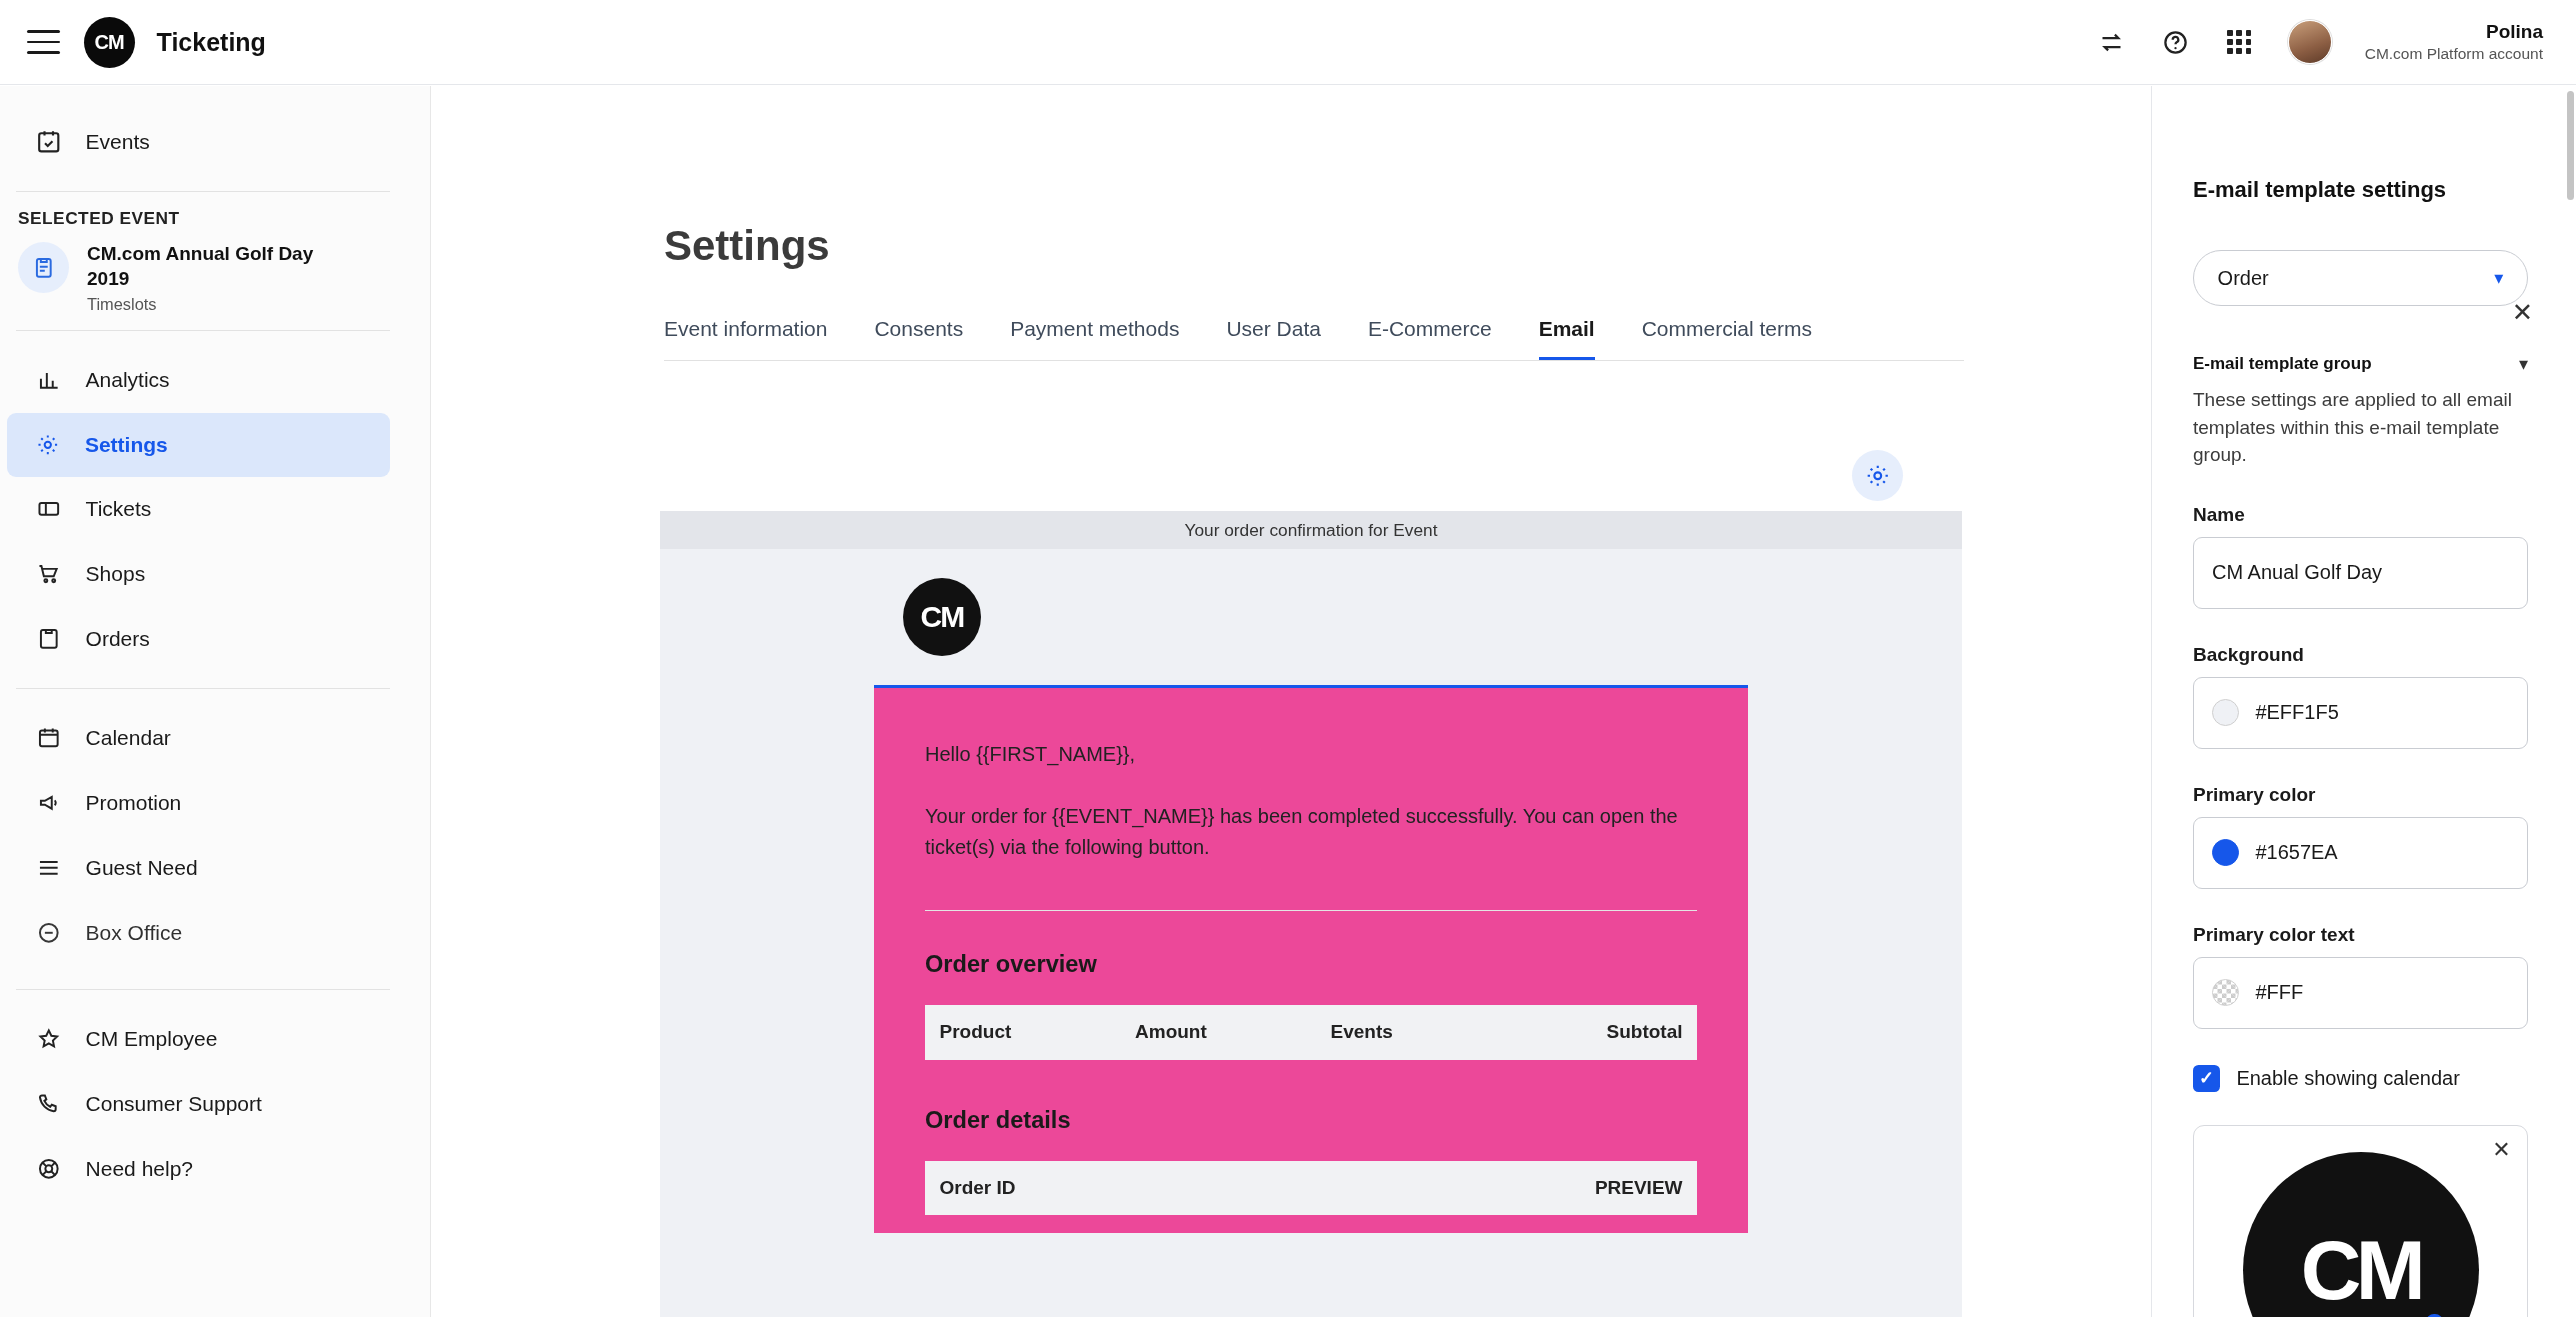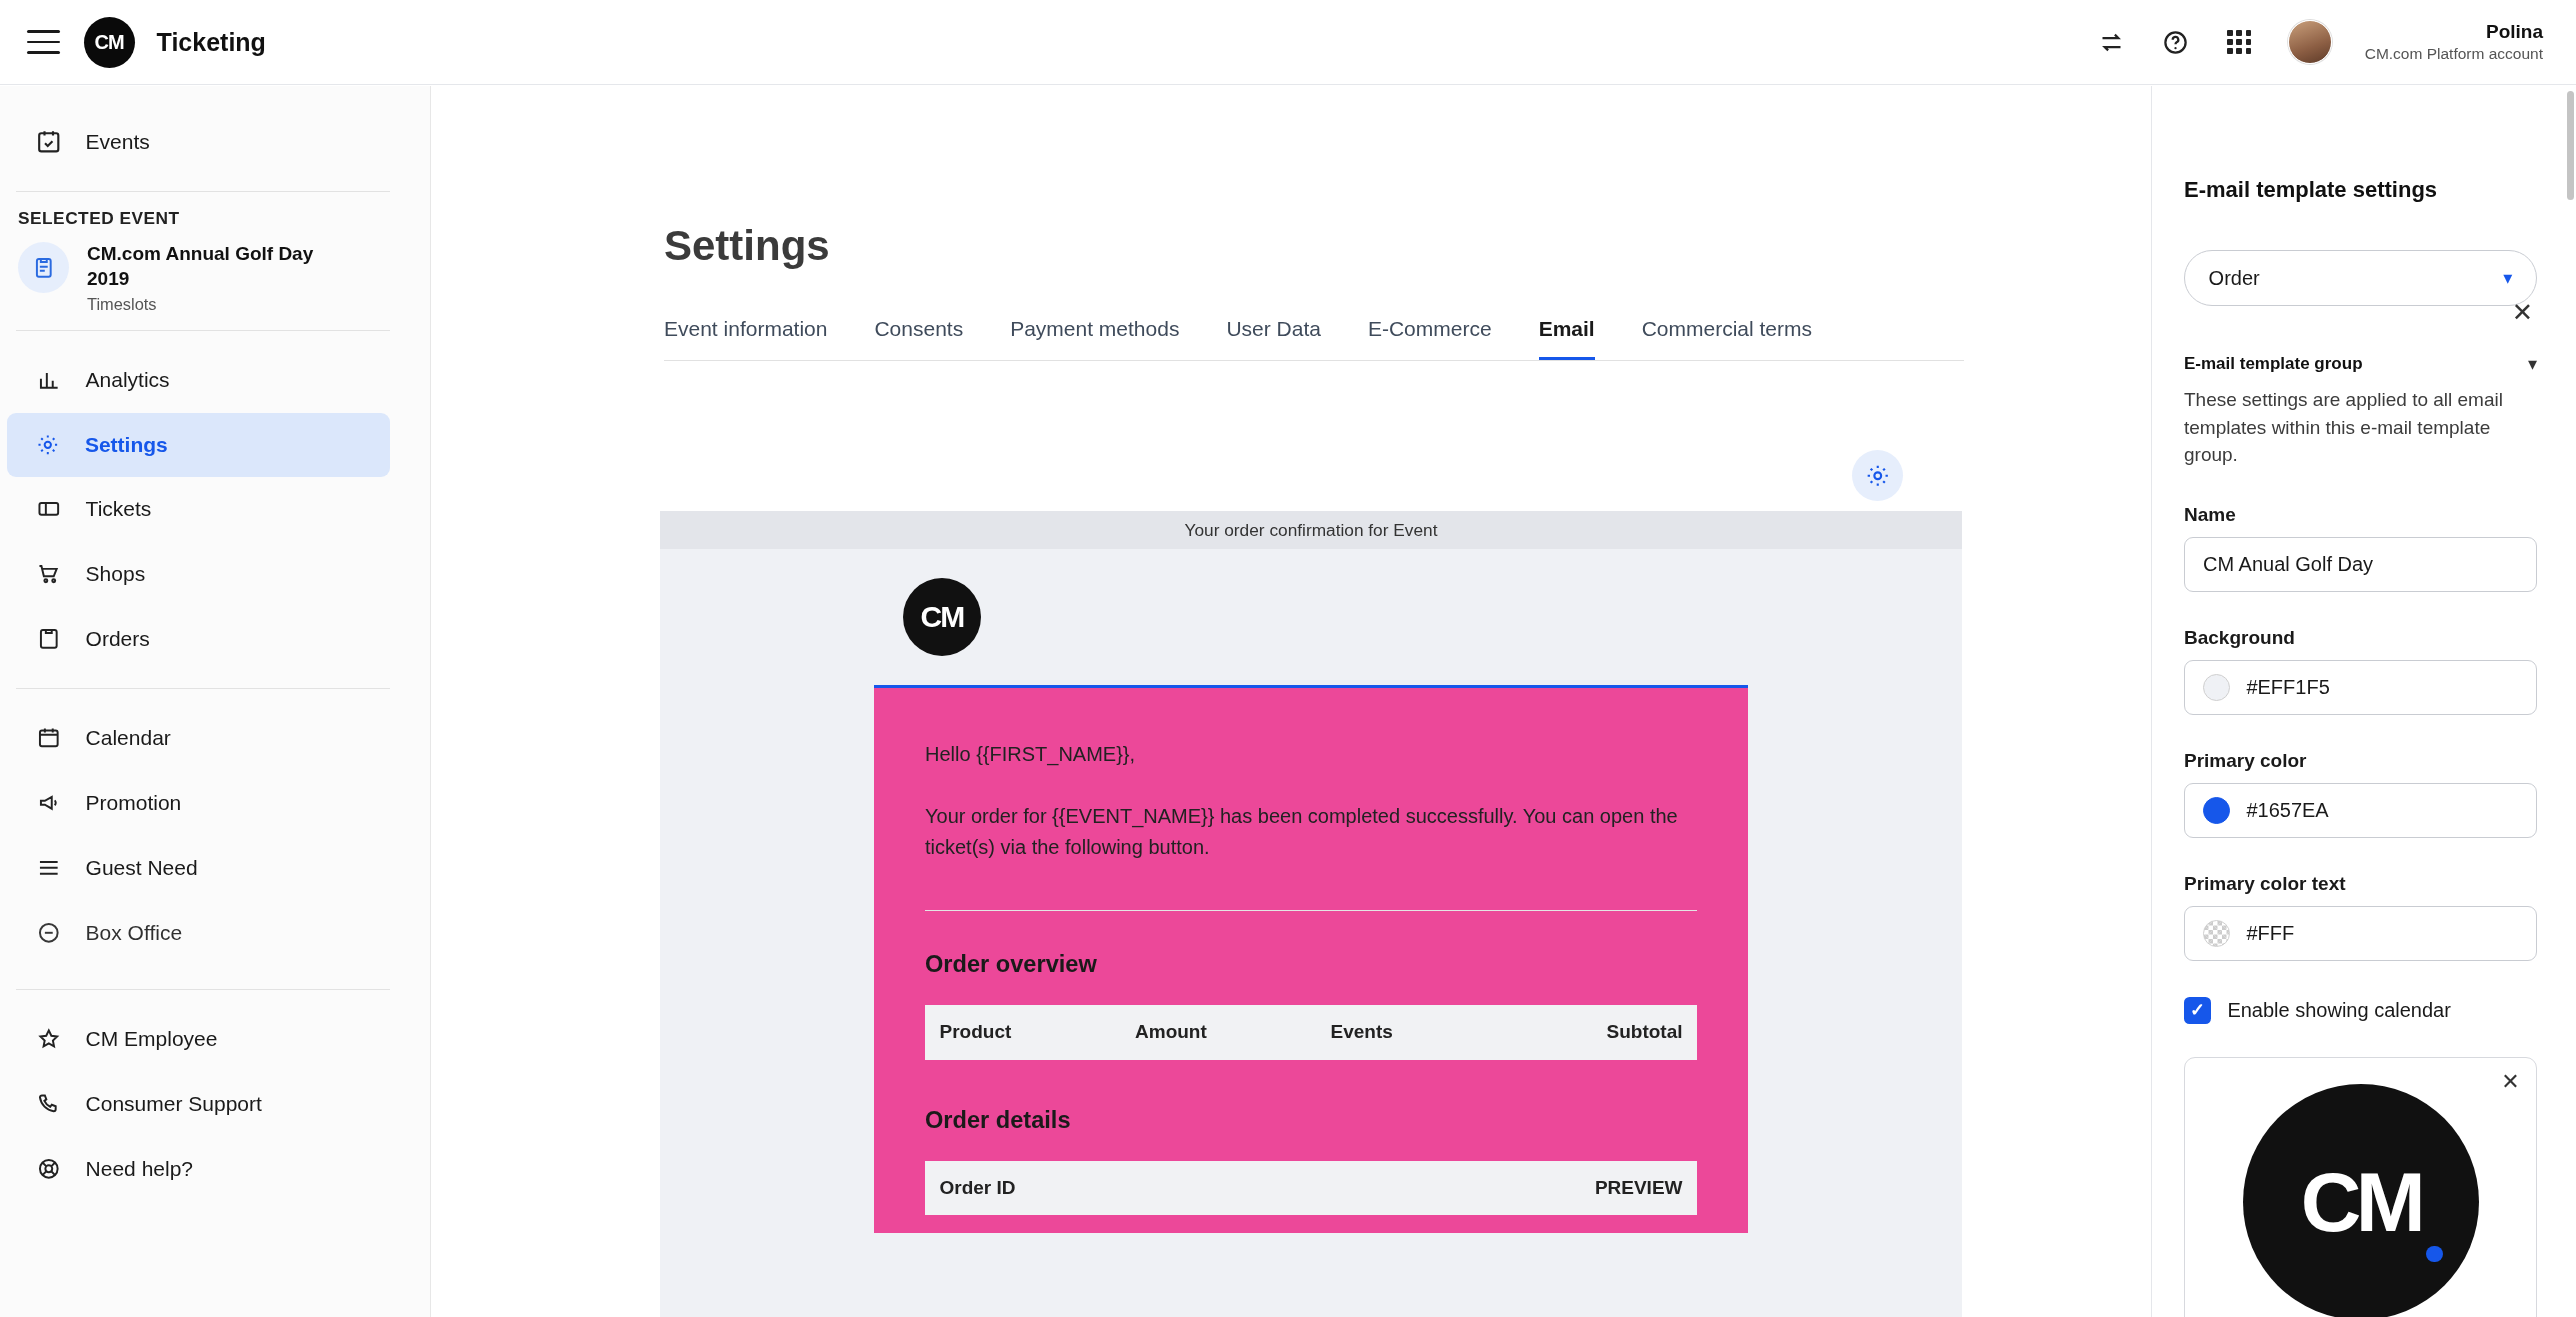--- a/index.html
+++ b/index.html
@@ -114,38 +114,38 @@
   .otable { width: 100%; border-collapse: collapse; }
   .otable th {
     background: #f1f2f4; font-size: 19px; font-weight: bold; color: #222;
     padding: 16.4px 14.5px; text-align: left;
   }
   .otable th.right { text-align: right; }
 
   
   .rpanel {
     position: absolute; top: 86px; left: 2151px; width: 418px; height: 1232px;
-    background: #fff; border-left: 0.9px solid #e5e7eb; padding: 0 32px;
+    background: #fff; border-left: 0.9px solid #e5e7eb; padding: 0 41px;
   }
   .rp-title { font-size: 22px; font-weight: bold; color: #111; margin-top: 91px; }
   .rp-close {
     position: absolute; right: 36px; top: 214px; font-size: 25.5px; color: #333; cursor: pointer; line-height: 1;
   }
   .select-box {
     margin-top: 47px; height: 56px; border: 0.9px solid #c9ccd2; border-radius: 29px;
     display: flex; align-items: center; padding: 0 23.6px; font-size: 20px; color: #1a1a1a; cursor: pointer;
   }
   .select-box .caret { margin-left: auto; color: #1657ea; font-size: 18px; }
   .rp-group { display: flex; align-items: center; margin-top: 47px; cursor: pointer; }
   .rp-group-title { font-size: 17px; font-weight: bold; color: #111; }
   .rp-group .caret { margin-left: auto; color: #333; font-size: 18px; }
   .rp-desc { font-size: 19px; color: #3c3c3c; line-height: 1.45; margin-top: 11px; }
   .field-label { font-size: 19px; font-weight: bold; color: #1a1a1a; margin-top: 35px; margin-bottom: 11px; }
   .field-input {
-    height: 55px; border: 0.9px solid #c9ccd2; border-radius: 9px; display: flex;
+    height: 72px; border: 0.9px solid #c9ccd2; border-radius: 9px; display: flex;
     align-items: center; padding: 0 18px; font-size: 20px; color: #1a1a1a; background: #fff; text-align: right;
   }
   .swatch { width: 27px; height: 27px; border-radius: 50%; border: 0.9px solid #cfcfcf; margin-right: 16.4px; flex: none; }
   .swatch.checker {
     background-image: linear-gradient(45deg,#ccc 25%,transparent 25%),linear-gradient(-45deg,#ccc 25%,transparent 25%),linear-gradient(45deg,transparent 75%,#ccc 75%),linear-gradient(-45deg,transparent 75%,#ccc 75%);
     background-size: 9px 9px; background-position: 0 0,0 4.5px,4.5px -4.5px,-4.5px 0px; background-color: #fff;
   }
   .check-row { display: flex; align-items: center; gap: 16.4px; margin-top: 36px; }
   .cbox {
     width: 27px; height: 27px; border-radius: 5.5px; background: #1657ea;

